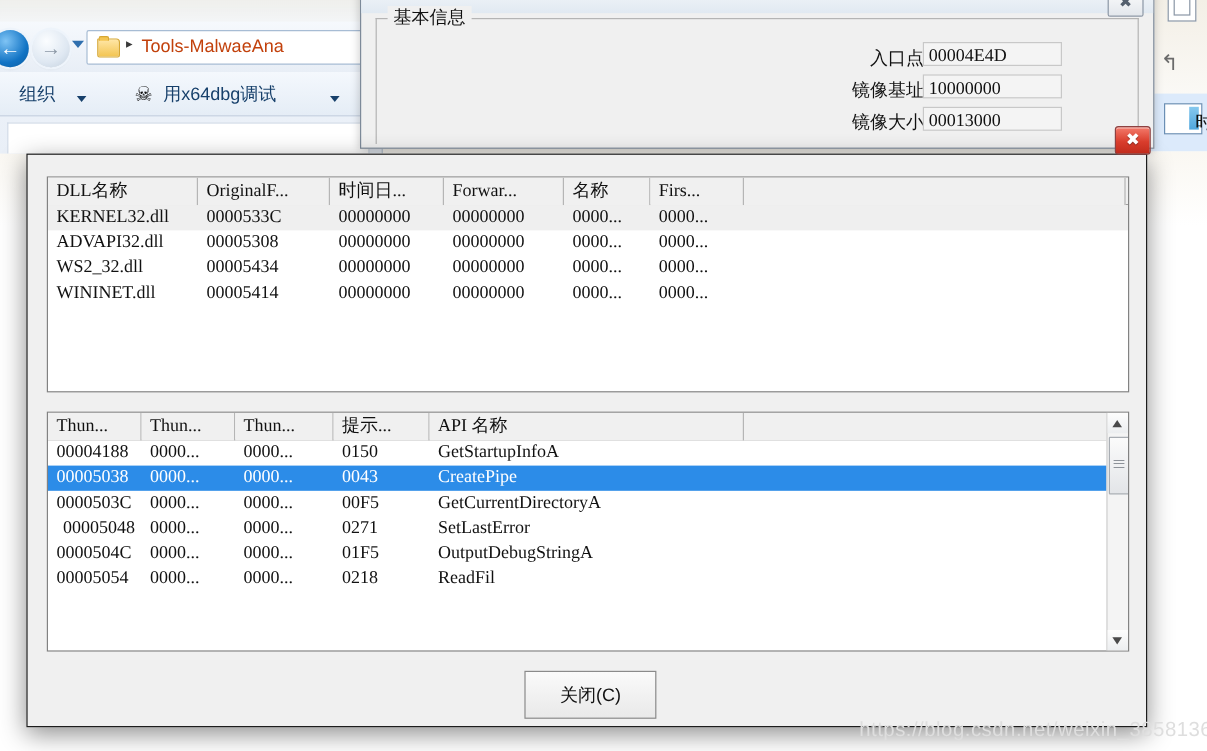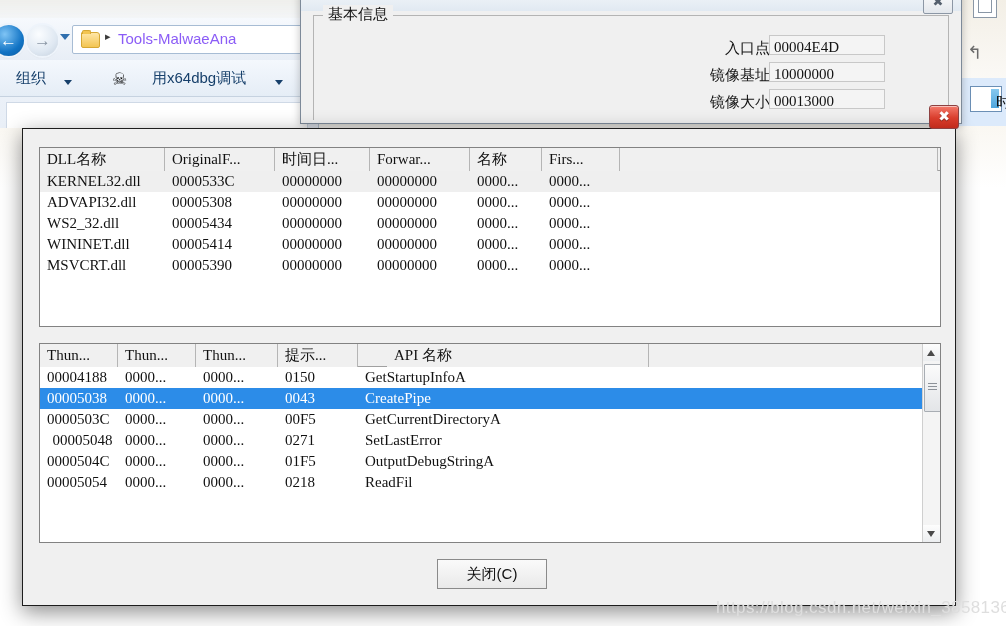--- a/index.html
+++ b/index.html
@@ -32,29 +32,29 @@
   #navfwd .arrowglyph{color:#8b97a5;}
   #navdrop{position:absolute;left:72px;top:42px;width:0;height:0;
     border-left:5px solid transparent;border-right:5px solid transparent;border-top:6px solid #2f6fae;}
   #addressbar{position:absolute;left:84px;top:33px;width:230px;height:27px;
     background:#fff;border:1px solid #a7bcd4;border-radius:2px;}
   #addr-folder{position:absolute;left:8px;top:6px;width:17px;height:14px;
     background:linear-gradient(180deg,#ffe6a6,#f3c552);border:1px solid #d6a733;border-radius:1px 3px 2px 2px;}
   #addr-folder:before{content:"";position:absolute;left:0;top:-3px;width:7px;height:3px;
     background:#f3c552;border:1px solid #d6a733;border-bottom:none;border-radius:2px 2px 0 0;}
   #addr-sep{position:absolute;left:32px;top:4px;font-size:11px;color:#3a3a3a;}
-  #addr-text{position:absolute;left:45px;top:4px;font-size:15px;color:#8b5cf6;white-space:nowrap;}
+  #addr-text{position:absolute;left:45px;top:4px;font-size:15px;color:#c2410c;white-space:nowrap;}
   #exp-cmdbar{position:absolute;left:0;top:68px;width:330px;height:36px;
     background:linear-gradient(180deg,#f4f8fd,#e5edf6);border-bottom:1px solid #c6d2e0;}
   .cmd{position:absolute;font-size:15px;color:#17406b;white-space:nowrap;}
   #cmd-org{left:28px;top:77px;}
   #cmd-org-car{position:absolute;left:76px;top:88px;width:0;height:0;
     border-left:4px solid transparent;border-right:4px solid transparent;border-top:5px solid #17406b;}
   #cmd-bug{position:absolute;left:124px;top:77px;font-size:17px;color:#111;}
-  #cmd-dbg{left:164px;top:77px;}
+  #cmd-dbg{left:148px;top:77px;}
   #cmd-dbg-car{position:absolute;left:287px;top:88px;width:0;height:0;
     border-left:4px solid transparent;border-right:4px solid transparent;border-top:5px solid #17406b;}
   #exp-list{position:absolute;left:18px;top:110px;width:300px;height:30px;
     background:#fff;border:1px solid #cfd9e6;border-bottom:none;}
 
   
   #pewin{position:absolute;left:300px;top:-10px;width:660px;height:132px;
     background:#f0f0f0;border:1px solid #7d8a99;box-shadow:0 2px 8px rgba(0,0,0,.25);}
   #pe-title{position:absolute;left:0;top:0;width:660px;height:20px;
     background:linear-gradient(180deg,rgba(242,246,250,.9),rgba(222,232,242,.85));}
@@ -113,21 +113,21 @@
   #sb-down{bottom:0;}
   .sb-tri{position:absolute;left:4px;width:0;height:0;
     border-left:4px solid transparent;border-right:4px solid transparent;}
   #sb-up .sb-tri{top:6px;border-bottom:6px solid #4a4a4a;}
   #sb-down .sb-tri{top:6px;border-top:6px solid #4a4a4a;}
   #sb-thumb{position:absolute;left:1px;top:20px;width:15px;height:46px;
     background:linear-gradient(180deg,#fbfbfb,#e3e5e8);border:1px solid #a8adb3;border-radius:1px;}
   #sb-grip{position:absolute;left:3px;top:18px;width:9px;height:8px;
     background:repeating-linear-gradient(180deg,#8d9299 0 1px,transparent 1px 3px);}
 
-  #btn-close{position:absolute;left:414px;top:430px;width:110px;height:30px;
+  #btn-close{position:absolute;left:414px;top:430px;width:110px;height:40px;
     background:linear-gradient(180deg,#fafafa,#e9e9e9);border:1px solid #8a8a8a;
     font-family:"Liberation Sans","DejaVu Sans",sans-serif;font-size:15px;color:#111;
     cursor:pointer;}
 
   #watermark{position:absolute;left:716px;top:598px;font-size:17px;color:#dedede;
     letter-spacing:.4px;white-space:nowrap;}
 
   
   #rightstrip{position:absolute;left:956px;top:0;width:50px;height:126px;
     background:linear-gradient(180deg,#f3efe6,#ffffff);border-left:1px solid #dcd7cc;}
@@ -217,26 +217,25 @@
     <span>✖</span>
   </div>
 
   <div class="listview" id="list-dll">
     <div class="lv-head" id="dll-head"><div class="lv-th" style="width: 125px;">DLL名称</div><div class="lv-th" style="width: 110px;">OriginalF...</div><div class="lv-th" style="width: 95px;">时间日...</div><div class="lv-th" style="width: 100px;">Forwar...</div><div class="lv-th" style="width: 72px;">名称</div><div class="lv-th" style="width: 78px;">Firs...</div><div class="lv-th" style="width: 318px;"></div></div>
     <div class="lv-body" id="dll-body">
         <div class="lv-row sel-soft"><div class="lv-td" style="width: 125px;">KERNEL32.dll</div><div class="lv-td" style="width: 110px;">0000533C</div><div class="lv-td" style="width: 95px;">00000000</div><div class="lv-td" style="width: 100px;">00000000</div><div class="lv-td" style="width: 72px;">0000...</div><div class="lv-td" style="width: 78px;">0000...</div></div>
         <div class="lv-row"><div class="lv-td" style="width: 125px;">ADVAPI32.dll</div><div class="lv-td" style="width: 110px;">00005308</div><div class="lv-td" style="width: 95px;">00000000</div><div class="lv-td" style="width: 100px;">00000000</div><div class="lv-td" style="width: 72px;">0000...</div><div class="lv-td" style="width: 78px;">0000...</div></div>
         <div class="lv-row"><div class="lv-td" style="width: 125px;">WS2_32.dll</div><div class="lv-td" style="width: 110px;">00005434</div><div class="lv-td" style="width: 95px;">00000000</div><div class="lv-td" style="width: 100px;">00000000</div><div class="lv-td" style="width: 72px;">0000...</div><div class="lv-td" style="width: 78px;">0000...</div></div>
         <div class="lv-row"><div class="lv-td" style="width: 125px;">WININET.dll</div><div class="lv-td" style="width: 110px;">00005414</div><div class="lv-td" style="width: 95px;">00000000</div><div class="lv-td" style="width: 100px;">00000000</div><div class="lv-td" style="width: 72px;">0000...</div><div class="lv-td" style="width: 78px;">0000...</div></div>
-        <div class="lv-row"><div class="lv-td" style="width: 125px;">MSVCRT.dll</div><div class="lv-td" style="width: 110px;">00005390</div><div class="lv-td" style="width: 95px;">00000000</div><div class="lv-td" style="width: 100px;">00000000</div><div class="lv-td" style="width: 72px;">0000...</div><div class="lv-td" style="width: 78px;">0000...</div></div>
       </div>
   </div>
 
   <div class="listview" id="list-api">
-    <div class="lv-head" id="api-head"><div class="lv-th" style="width: 78px;">Thun...</div><div class="lv-th" style="width: 78px;">Thun...</div><div class="lv-th" style="width: 82px;">Thun...</div><div class="lv-th" style="width: 80px;">提示...</div><div class="lv-th" style="width: 262px; margin-left: 29px;">API 名称</div><div class="lv-th" style="width: 304px;"></div></div>
+    <div class="lv-head" id="api-head"><div class="lv-th" style="width: 78px;">Thun...</div><div class="lv-th" style="width: 78px;">Thun...</div><div class="lv-th" style="width: 82px;">Thun...</div><div class="lv-th" style="width: 80px;">提示...</div><div class="lv-th" style="width: 262px;">API 名称</div><div class="lv-th" style="width: 304px;"></div></div>
     <div class="lv-body" id="api-body">
         <div class="lv-row"><div class="lv-td" style="width: 78px;">00004188</div><div class="lv-td" style="width: 78px;">0000...</div><div class="lv-td" style="width: 82px;">0000...</div><div class="lv-td" style="width: 80px;">0150</div><div class="lv-td" style="width: 262px;">GetStartupInfoA</div></div>
         <div class="lv-row sel"><div class="lv-td" style="width: 78px;">00005038</div><div class="lv-td" style="width: 78px;">0000...</div><div class="lv-td" style="width: 82px;">0000...</div><div class="lv-td" style="width: 80px;">0043</div><div class="lv-td" style="width: 262px;">CreatePipe</div></div>
         <div class="lv-row"><div class="lv-td" style="width: 78px;">0000503C</div><div class="lv-td" style="width: 78px;">0000...</div><div class="lv-td" style="width: 82px;">0000...</div><div class="lv-td" style="width: 80px;">00F5</div><div class="lv-td" style="width: 262px;">GetCurrentDirectoryA</div></div>
         <div class="lv-row"><div class="lv-td" style="width: 78px; text-align: center;">00005048</div><div class="lv-td" style="width: 78px;">0000...</div><div class="lv-td" style="width: 82px;">0000...</div><div class="lv-td" style="width: 80px;">0271</div><div class="lv-td" style="width: 262px;">SetLastError</div></div>
         <div class="lv-row"><div class="lv-td" style="width: 78px;">0000504C</div><div class="lv-td" style="width: 78px;">0000...</div><div class="lv-td" style="width: 82px;">0000...</div><div class="lv-td" style="width: 80px;">01F5</div><div class="lv-td" style="width: 262px; font-family: Liberation Serif, serif;">OutputDebugStringA</div></div>
         <div class="lv-row"><div class="lv-td" style="width: 78px;">00005054</div><div class="lv-td" style="width: 78px;">0000...</div><div class="lv-td" style="width: 82px;">0000...</div><div class="lv-td" style="width: 80px;">0218</div><div class="lv-td" style="width: 262px;">ReadFil</div></div>
       </div>
     <div id="api-scroll">
       <div class="sb-btn" id="sb-up">

